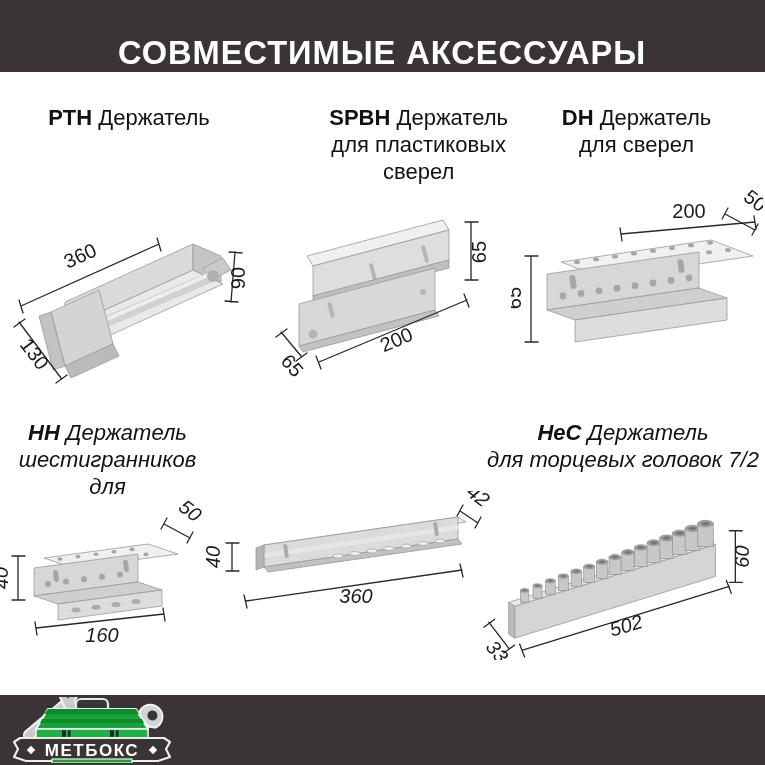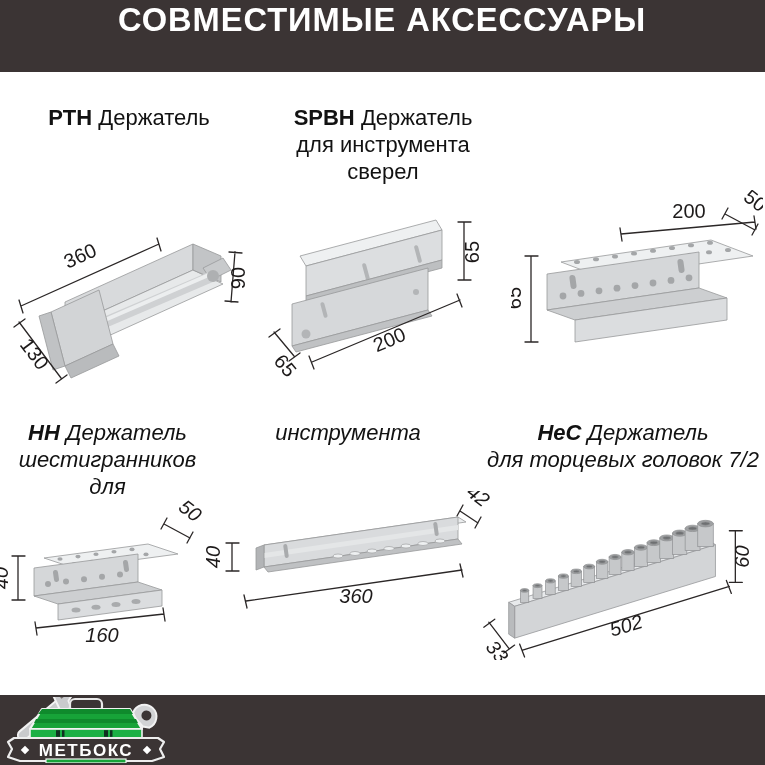--- a/index.html
+++ b/index.html
@@ -1,41 +1,41 @@
 <!DOCTYPE html>
 <html><head>
 <meta charset="utf-8">
 <style>
   html,body{margin:0;padding:0;}
   body{font-family:"Liberation Sans","DejaVu Sans",sans-serif;background:#ffffff;}
   .page{position:relative;width:765px;height:765px;background:#ffffff;overflow:hidden;margin:0 auto;}
 
   .bar{position:absolute;left:0;width:765px;background:#3b3434;}
-  .bar.header{top:0;height:72px;display:flex;align-items:flex-start;justify-content:center;}
+  .bar.header{top:0;height:72px;display:flex;align-items:flex-end;justify-content:center;}
   .bar.footer{top:695px;height:70px;}
   .page-title{color:#ffffff;font-weight:700;font-size:34px;letter-spacing:1px;transform:scaleX(.96);white-space:nowrap;}
 
   .row{position:absolute;left:0;width:765px;display:flex;}
   .row1{top:90px;height:320px;}
   .row2{top:415px;height:245px;font-style:italic;}
   .card{display:flex;flex-direction:column;align-items:center;}
-  .r1c1{width:258px;} .r1c2{width:250px;} .r1c3{width:257px;}
+  .r1c1{width:258px;} .r1c2{width:250px;align-items:flex-end;} .r1c3{width:257px;}
   .r2c1{width:215px;} .r2c2{width:266px;} .r2c3{width:284px;}
 
   .ptitle{text-align:center;font-size:22px;line-height:27px;color:#121212;}
   .ptitle b{font-weight:700;}
   .row1 .ptitle{min-height:100px;padding-top:14px;box-sizing:border-box;}
   .row2 .ptitle{min-height:76px;padding-top:4px;box-sizing:border-box;}
 
   svg{display:block;}
   .metal-stroke{stroke:#98999b;stroke-width:.8;}
   .dim-line{stroke:#2b2727;stroke-width:1.3;fill:none;stroke-linecap:round;}
   .dim-text{font-size:20px;fill:#1d1a1a;text-anchor:middle;font-family:"Liberation Sans","DejaVu Sans",sans-serif;}
 
-  .logo-wrap{position:absolute;left:0;top:697px;width:175px;height:66px;}
+  .logo-wrap{position:absolute;left:6px;top:697px;width:175px;height:66px;}
 </style>
 </head>
 <body>
 
 <div class="page">
 
   <div class="bar header">
     <div class="page-title">СОВМЕСТИМЫЕ АКСЕССУАРЫ</div>
   </div>
 
@@ -65,21 +65,21 @@
         <text class="dim-text" transform="translate(238,88) rotate(-90)">90</text>
 
         <path class="dim-line" d="M12,132 L54,188 M7,137 l11,-8 M49,193 l11,-8"></path>
         <text class="dim-text" transform="translate(22,168) rotate(53)">130</text>
       </svg>
     </div>
 
     <div class="card r1c2">
       <div class="ptitle">
         <div><b>SPBH</b> <span>Держатель</span></div>
-        <div>для инструмента</div>
+        <div>для пластиковых</div>
         <div>сверел</div>
       </div>
       <svg width="235" height="198" viewBox="0 0 235 198">
 
         <polygon class="metal-stroke" points="34,66 170,30 176,40 40,76" fill="#eef0f1"></polygon>
         <polygon class="metal-stroke" points="40,76 176,40 176,70 40,106" fill="#dcdee0"></polygon>
         <rect x="-2" y="-9" width="4" height="18" rx="2" transform="translate(100,82) rotate(-15)" fill="#b3b5b7"></rect>
         <rect x="-2" y="-9" width="4" height="18" rx="2" transform="translate(152,64) rotate(-15)" fill="#b3b5b7"></rect>
         <polygon class="metal-stroke" points="40,106 176,70 176,78 40,114" fill="#bdbfc1"></polygon>
         <polygon class="metal-stroke" points="26,114 162,78 162,120 26,156" fill="#d6d8da"></polygon>
@@ -94,20 +94,22 @@
         <path class="dim-line" d="M46,172 L194,110 M43,166 l5,13 M191,104 l5,13"></path>
         <text class="dim-text" transform="translate(126,156) rotate(-23)">200</text>
 
         <path class="dim-line" d="M8,142 L28,166 M3,147 l11,-8 M23,171 l11,-8"></path>
         <text class="dim-text" transform="translate(14,180) rotate(50)">65</text>
       </svg>
     </div>
 
     <div class="card r1c3">
       <div class="ptitle">
+        <div><b>DH</b> <span>Держатель</span></div>
+        <div>для сверел</div>
       </div>
       <svg width="252" height="190" viewBox="0 0 252 190">
 
         <path class="dim-line" d="M110,44 L244,32 M109,38 l2,13 M243,26 l2,13"></path>
         <text class="dim-text" x="178" y="28">200</text>
 
         <path class="dim-line" d="M214,24 L244,40 M217,18 l-6,11 M247,34 l-6,11"></path>
         <text class="dim-text" transform="translate(240,16) rotate(38)">50</text>
 
         <polygon class="metal-stroke" points="50,72 200,50 242,66 92,88" fill="#eef0f1"></polygon>
@@ -199,21 +201,20 @@
         <path class="dim-line" d="M18,56 L18,100 M12,56 l13,0 M12,100 l13,0"></path>
         <text class="dim-text" transform="translate(8,78) rotate(-90)">40</text>
 
         <path class="dim-line" d="M36,128 L164,114 M35,122 l2,13 M163,108 l2,13"></path>
         <text class="dim-text" x="102" y="142">160</text>
       </svg>
     </div>
 
     <div class="card r2c2">
       <div class="ptitle">
-        <div>инструмента</div>
       </div>
       <svg width="285" height="140" viewBox="0 0 285 140">
 
         <path class="dim-line" d="M254,20 L272,32 M257,14 l-6,11 M275,26 l-6,11"></path>
         <text class="dim-text" transform="translate(268,10) rotate(38)">42</text>
 
         <polygon class="metal-stroke" points="58,54 252,26 260,31 66,59" fill="#ebedee"></polygon>
         <polygon class="metal-stroke" points="58,54 252,26 252,48 58,76" fill="#d9dbdd"></polygon>
         <polygon points="58,62 252,34 252,39 58,67" fill="#e4e6e7"></polygon>
         <rect x="-2" y="-7" width="4" height="14" rx="2" transform="translate(80,60) rotate(-8)" fill="#a9abad"></rect>

